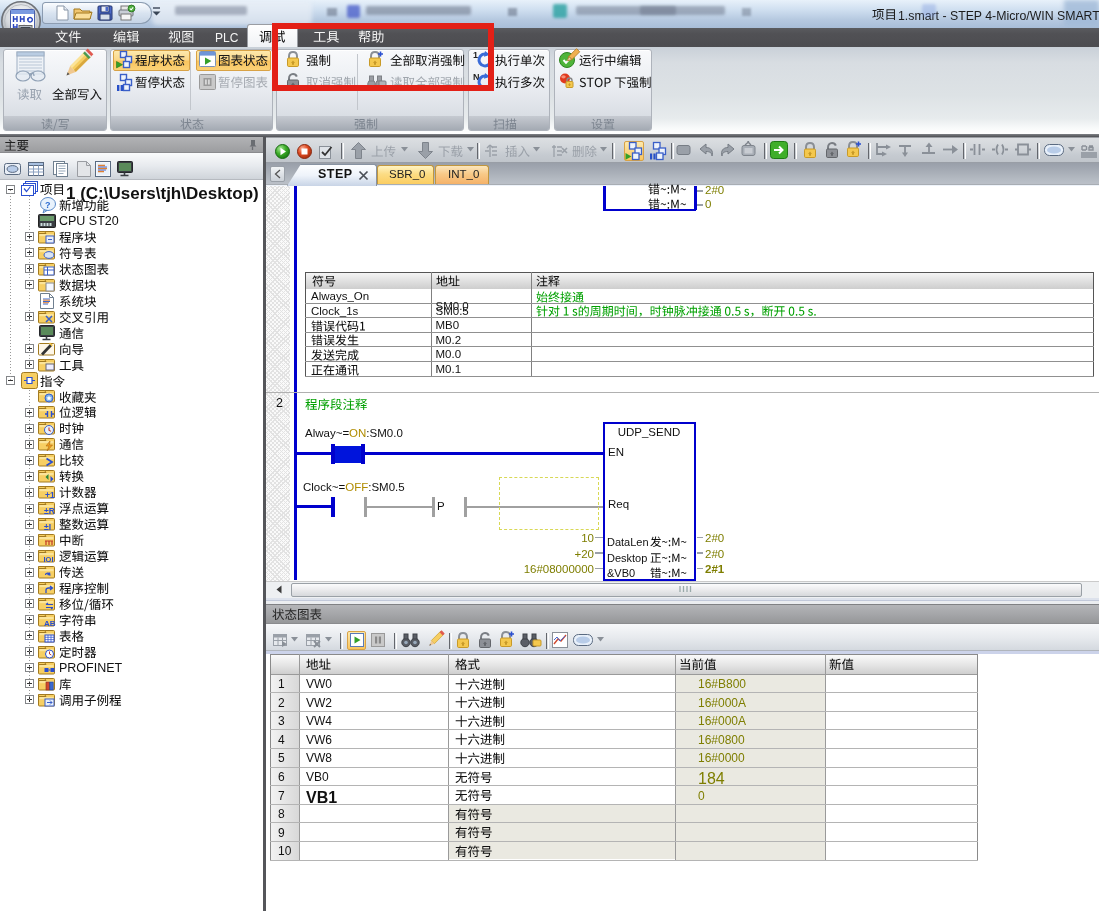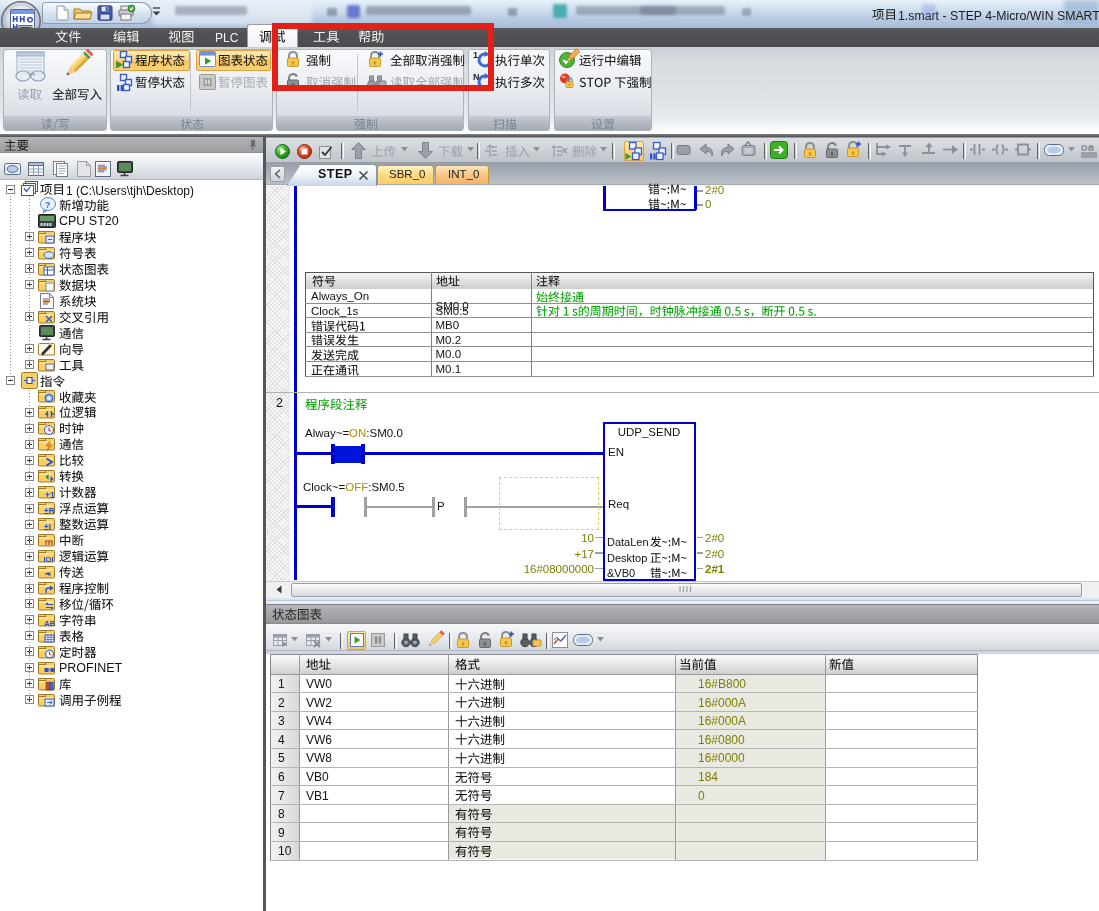--- a/index.html
+++ b/index.html
@@ -227,21 +227,21 @@
     <svg class="a" style="left:6px;top:184.5px;" width="9" height="9">
       <rect x="0.5" y="0.5" width="8" height="8" fill="#fff" stroke="#848689"></rect>
       <path d="M2 4.5h5" stroke="#333" stroke-width="1"></path>
     </svg>
     <svg class="a" style="left:21px;top:181px;" width="18" height="17">
       <rect x="4.5" y="0.5" width="12" height="10" fill="#fff" stroke="#2a4fd0"></rect>
       <rect x="2.5" y="2.5" width="12" height="10" fill="#fff" stroke="#2a4fd0"></rect>
       <rect x="0.5" y="4.5" width="12" height="10" fill="#fff" stroke="#2a4fd0"></rect>
       <path d="M3 7.5l2.5 3 4-5" stroke="#2a4fd0" fill="none" stroke-width="1.2"></path>
     </svg>
-    <div class="a" style="left:66px;top:183.5px;font-size:12px;color:#111;font-weight:normal;letter-spacing:0;white-space:pre">1 (C:\Users\tjh\Desktop)</div>
+    <div class="a" style="left:66px;top:183.5px;font-size:17px;color:#111;font-weight:bold;letter-spacing:0;white-space:pre">1 (C:\Users\tjh\Desktop)</div>
     <svg class="a" style="left:40px;top:196.96px;" width="16" height="16">
       <ellipse cx="8" cy="7" rx="7.5" ry="6.5" fill="#e8f2fc" stroke="#5a8ac8"></ellipse>
       <path d="M4 13l-1 3 4-2.5z" fill="#e8f2fc" stroke="#5a8ac8"></path>
       <text x="5" y="10.5" font-size="9" font-weight="bold" fill="#2a6ad0" font-family="Liberation Sans">?</text>
     </svg>
     <svg class="a" style="left:38px;top:212.92px;" width="18" height="16">
       <rect x="0.5" y="1.5" width="17" height="13" rx="1" fill="#3a3d42" stroke="#222"></rect>
       <rect x="2" y="3" width="14" height="5" fill="#6a9a6a"></rect>
       <g fill="#cdd">
         <rect x="2.5" y="10" width="2" height="3"></rect>
@@ -848,21 +848,21 @@
     <div class="a" style="left:331px;top:497px;width:4px;height:20px;background:#0000cd"></div>
     <div class="a" style="left:364px;top:497px;width:2.5px;height:20px;background:#a0a0a0"></div>
     <div class="a" style="left:366px;top:505.5px;width:66px;height:2px;background:#a0a0a0"></div>
     <div class="a" style="left:432px;top:497px;width:2.5px;height:20px;background:#a0a0a0"></div>
     <div class="a" style="left:437px;top:499.5px;font-size:11.5px;color:#111;font-weight:normal;letter-spacing:0;white-space:pre">P</div>
     <div class="a" style="left:464px;top:497px;width:2.5px;height:20px;background:#a0a0a0"></div>
     <div class="a" style="left:466px;top:505.5px;width:137px;height:2px;background:#a0a0a0"></div>
     <div class="a" style="left:499px;top:477px;width:100px;height:53px;border:1px dashed #d8d855"></div>
     <div class="a" style="left:594px;top:532px;font-size:11.5px;color:#7e7e00;font-weight:normal;letter-spacing:0;white-space:pre;transform:translateX(-100%)">10</div>
     <div class="a" style="left:595px;top:536.5px;width:8px;height:1.5px;background:#9aa0a8"></div>
-    <div class="a" style="left:594px;top:547.5px;font-size:11.5px;color:#7e7e00;font-weight:normal;letter-spacing:0;white-space:pre;transform:translateX(-100%)">+17</div>
+    <div class="a" style="left:594px;top:547.5px;font-size:11.5px;color:#7e7e00;font-weight:normal;letter-spacing:0;white-space:pre;transform:translateX(-100%)">+20</div>
     <div class="a" style="left:595px;top:552px;width:8px;height:1.5px;background:#9aa0a8"></div>
     <div class="a" style="left:594px;top:563px;font-size:11.5px;color:#7e7e00;font-weight:normal;letter-spacing:0;white-space:pre;transform:translateX(-100%)">16#08000000</div>
     <div class="a" style="left:595px;top:567.5px;width:8px;height:1.5px;background:#9aa0a8"></div>
     <div class="a" style="left:697px;top:536.5px;width:6px;height:1.5px;background:#9aa0a8"></div>
     <div class="a" style="left:705px;top:532px;font-size:11.5px;color:#7e7e00;font-weight:normal;letter-spacing:0;white-space:pre">2#0</div>
     <div class="a" style="left:697px;top:552px;width:6px;height:1.5px;background:#9aa0a8"></div>
     <div class="a" style="left:705px;top:547.5px;font-size:11.5px;color:#7e7e00;font-weight:normal;letter-spacing:0;white-space:pre">2#0</div>
     <div class="a" style="left:697px;top:567.5px;width:6px;height:1.5px;background:#9aa0a8"></div>
     <div class="a" style="left:705px;top:563px;font-size:11.5px;color:#7e7e00;font-weight:bold;letter-spacing:0;white-space:pre">2#1</div>
     <div class="a" style="left:266px;top:581px;width:833px;height:17px;background:#eef0f2;border-top:1px solid #cacaca"></div>
@@ -999,23 +999,23 @@
     <div class="a" style="left:306px;top:714.2px;font-size:12px;color:#111;font-weight:normal;letter-spacing:0;white-space:pre">VW4</div>
     <div class="a" style="left:698px;top:714.2px;font-size:12px;color:#7e7e00;font-weight:normal;letter-spacing:0;white-space:pre">16#000A</div>
     <div class="a" style="left:278px;top:732.8px;font-size:12px;color:#111;font-weight:normal;letter-spacing:0;white-space:pre">4</div>
     <div class="a" style="left:306px;top:732.8px;font-size:12px;color:#111;font-weight:normal;letter-spacing:0;white-space:pre">VW6</div>
     <div class="a" style="left:698px;top:732.8px;font-size:12px;color:#7e7e00;font-weight:normal;letter-spacing:0;white-space:pre">16#0800</div>
     <div class="a" style="left:278px;top:751.4px;font-size:12px;color:#111;font-weight:normal;letter-spacing:0;white-space:pre">5</div>
     <div class="a" style="left:306px;top:751.4px;font-size:12px;color:#111;font-weight:normal;letter-spacing:0;white-space:pre">VW8</div>
     <div class="a" style="left:698px;top:751.4px;font-size:12px;color:#7e7e00;font-weight:normal;letter-spacing:0;white-space:pre">16#0000</div>
     <div class="a" style="left:278px;top:770px;font-size:12px;color:#111;font-weight:normal;letter-spacing:0;white-space:pre">6</div>
     <div class="a" style="left:306px;top:770px;font-size:12px;color:#111;font-weight:normal;letter-spacing:0;white-space:pre">VB0</div>
-    <div class="a" style="left:698px;top:770px;font-size:12px;color:#7e7e00;font-weight:normal;letter-spacing:0;white-space:pre">184</div>
+    <div class="a" style="left:698px;top:770px;font-size:16px;color:#7e7e00;font-weight:normal;letter-spacing:0;white-space:pre">184</div>
     <div class="a" style="left:278px;top:788.6px;font-size:12px;color:#111;font-weight:normal;letter-spacing:0;white-space:pre">7</div>
-    <div class="a" style="left:306px;top:788.6px;font-size:12px;color:#111;font-weight:normal;letter-spacing:0;white-space:pre">VB1</div>
+    <div class="a" style="left:306px;top:788.6px;font-size:16px;color:#111;font-weight:bold;letter-spacing:0;white-space:pre">VB1</div>
     <div class="a" style="left:698px;top:788.6px;font-size:12px;color:#7e7e00;font-weight:normal;letter-spacing:0;white-space:pre">0</div>
     <div class="a" style="left:278px;top:807.2px;font-size:12px;color:#111;font-weight:normal;letter-spacing:0;white-space:pre">8</div>
     <div class="a" style="left:278px;top:825.8px;font-size:12px;color:#111;font-weight:normal;letter-spacing:0;white-space:pre">9</div>
     <div class="a" style="left:278px;top:844.4px;font-size:12px;color:#111;font-weight:normal;letter-spacing:0;white-space:pre">10</div>
     <div class="a" style="left:272px;top:23px;width:222px;height:68px;border:6px solid #e32017;z-index:99"></div>
     <svg class="t" style="left:872px;top:8px" width="26" height="14">
       <g transform="translate(0,11) scale(0.0125,-0.0125)" fill="#1b1b1b">
         <use href="#u9879" x="0"></use>
         <use href="#u76ee" x="1000"></use>
       </g>

